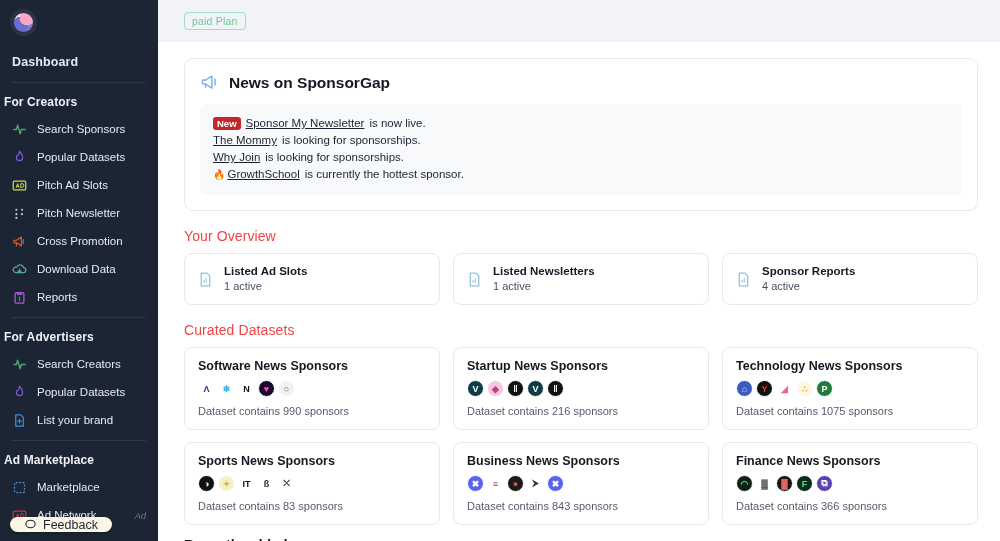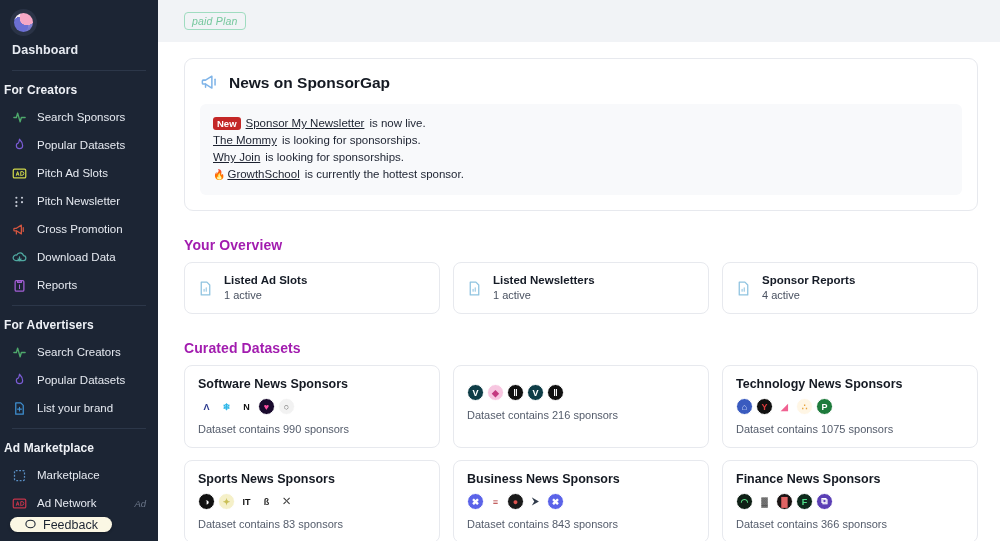--- a/index.html
+++ b/index.html
@@ -27,21 +27,21 @@
     position: relative; overflow: hidden;
   }
   .logo .blob {
     width: 19px; height: 19px; border-radius: 50%;
     background:
       radial-gradient(circle at 68% 26%, #f6a8c6 0 38%, rgba(0,0,0,0) 39%),
       radial-gradient(circle at 34% 62%, #6b6fd4 0 46%, rgba(0,0,0,0) 47%),
       radial-gradient(circle at 30% 30%, #f3e9f2 0 42%, rgba(0,0,0,0) 43%),
       linear-gradient(150deg, #e9dbe8, #5f63c9);
   }
-  .nav-top { }
+  .nav-top { margin-top: 12px; }
   .nav-item {
     display: flex; align-items: center;
     height: 28px; padding: 0 12px;
     color: #e6eaf1; font-size: 11.5px;
     cursor: pointer; gap: 10px;
   }
   .nav-item.plain { font-size: 12.5px; font-weight: 600; letter-spacing: .1px; }
   .nav-section {
     color: #eef1f6; font-size: 12px; font-weight: 700;
     padding: 0 4px; height: 26px; display: flex; align-items: center;
@@ -65,21 +65,21 @@
 
   
   .main { flex: 1; height: 541px; background: #ffffff; position: relative; overflow: hidden; }
   .topbar {
     height: 42px; background: #f1f3f6;
     display: flex; align-items: center; padding: 0 0 0 26px;
   }
   .plan-badge {
     border: 1px solid #9fdcc0; color: #74c79c;
     font-size: 10.5px; border-radius: 4px;
-    padding: 2px 7px; background: #f1f3f6; letter-spacing: .2px; font-style: italic;
+    padding: 2px 7px; background: #f1f3f6; letter-spacing: .2px;
   }
   .content { padding: 0 22px 0 26px; }
 
   .news-card {
     border: 1px solid #e7e9ee; border-radius: 9px;
     margin-top: 16px; padding: 14px 15px 15px 15px; background: #fff;
   }
   .news-head { display: flex; align-items: center; gap: 10px; }
   .news-title { font-size: 15.5px; font-weight: 600; color: #141922; }
   .news-body {
@@ -90,22 +90,22 @@
     font-size: 11.5px; color: #1c2230; line-height: 17px;
     display: flex; align-items: center; gap: 5px; flex-wrap: nowrap;
   }
   .new-badge {
     background: #c42727; color: #fff; font-size: 9.5px; font-weight: 700;
     border-radius: 3px; padding: 1.5px 4px; line-height: 1;
   }
   .lnk { text-decoration: underline; color: #1c2230; cursor: pointer; }
 
   .sec-title {
-    font-size: 14px; font-weight: 700; color: #a21caf;
-    margin: 26px 0 9px 0; letter-spacing: .1px;
+    font-size: 14px; font-weight: 400; color: #ef4444;
+    margin: 17px 0 9px 0; letter-spacing: .1px;
   }
 
   .ov-row { display: flex; gap: 13px; }
   .ov-card {
     flex: 1; border: 1px solid #e7e9ee; border-radius: 8px;
     padding: 10px 12px; display: flex; align-items: center; gap: 10px;
     background: #fff; cursor: pointer; min-height: 48px;
   }
   .ov-txt-1 { font-size: 11.5px; font-weight: 700; color: #151b26; line-height: 15px; }
   .ov-sub { font-size: 11px; color: #495160; line-height: 15px; }
@@ -329,20 +329,21 @@
           <div class="ds-avatars">
               <div class="av" style="background: rgb(255, 255, 255); color: rgb(43, 58, 143);">Λ</div>
               <div class="av" style="background: rgb(255, 255, 255); color: rgb(41, 181, 232);">❄</div>
               <div class="av" style="background: rgb(255, 255, 255); color: rgb(17, 17, 17);">N</div>
               <div class="av" style="background: rgb(26, 11, 46); color: rgb(255, 79, 163);">♥</div>
               <div class="av" style="background: rgb(242, 242, 242); color: rgb(102, 102, 102);">○</div>
             </div>
           <div class="ds-count">Dataset contains 990 sponsors</div>
         </div>
         <div class="ds-card">
+          <div class="ds-title">Startup News Sponsors</div>
           <div class="ds-avatars">
               <div class="av" style="background: rgb(15, 61, 71); color: rgb(255, 255, 255);">V</div>
               <div class="av" style="background: rgb(247, 198, 224); color: rgb(196, 57, 127);">◆</div>
               <div class="av" style="background: rgb(17, 17, 17); color: rgb(255, 255, 255);">‖</div>
               <div class="av" style="background: rgb(15, 61, 71); color: rgb(255, 255, 255);">V</div>
               <div class="av" style="background: rgb(17, 17, 17); color: rgb(255, 255, 255);">‖</div>
             </div>
           <div class="ds-count">Dataset contains 216 sponsors</div>
         </div>
         <div class="ds-card">

